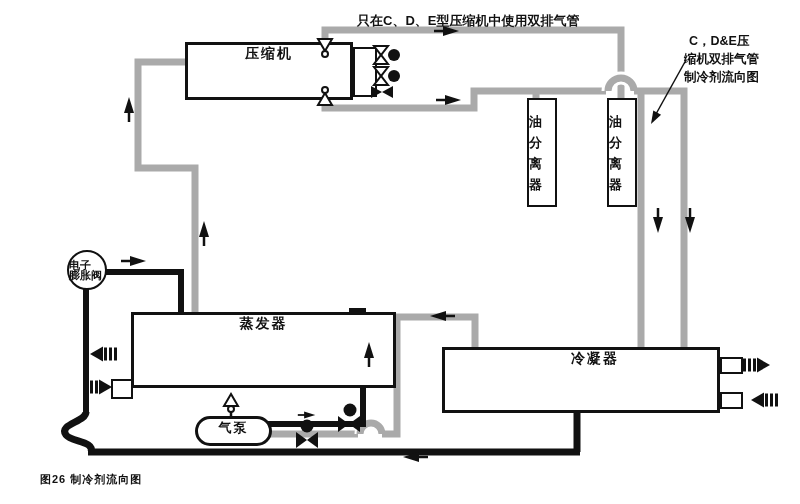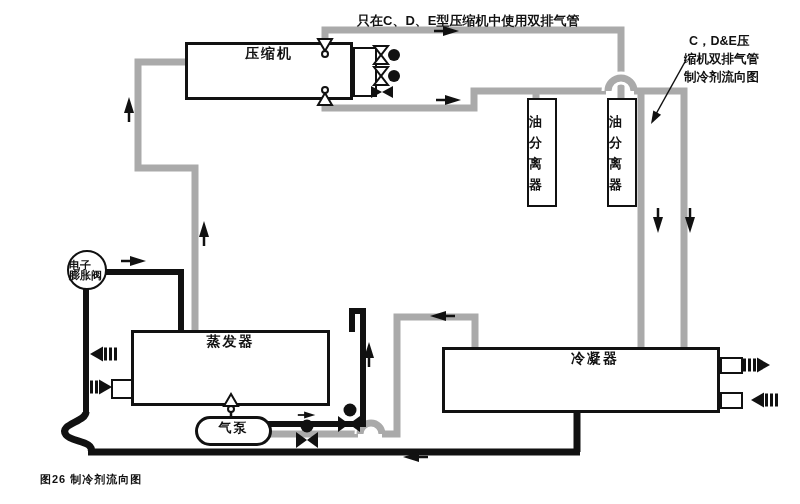--- a/index.html
+++ b/index.html
@@ -92,21 +92,21 @@
     <span>离</span>
     <span>器</span>
   </div>
   <div class="box thinbox sep" style="left:607px;top:98px;width:30px;height:109px;">
     <span>油</span>
     <span>分</span>
     <span>离</span>
     <span>器</span>
   </div>
 
-  <div class="box" style="left:131px;top:330px;width:199px;height:76px;">
+  <div class="box" style="left:131px;top:312px;width:265px;height:76px;">
     <span>蒸发器</span>
   </div>
   <div class="box shift-right" style="left:442px;top:347px;width:278px;height:66px;">
     <span>冷凝器</span>
   </div>
   <div class="box pump" style="left:195px;top:416px;width:77px;height:30px;">
     <span>气泵</span>
   </div>
   <div class="box circlev" style="left:67px;top:250px;width:40px;height:40px;">
     <span>电子</span>

